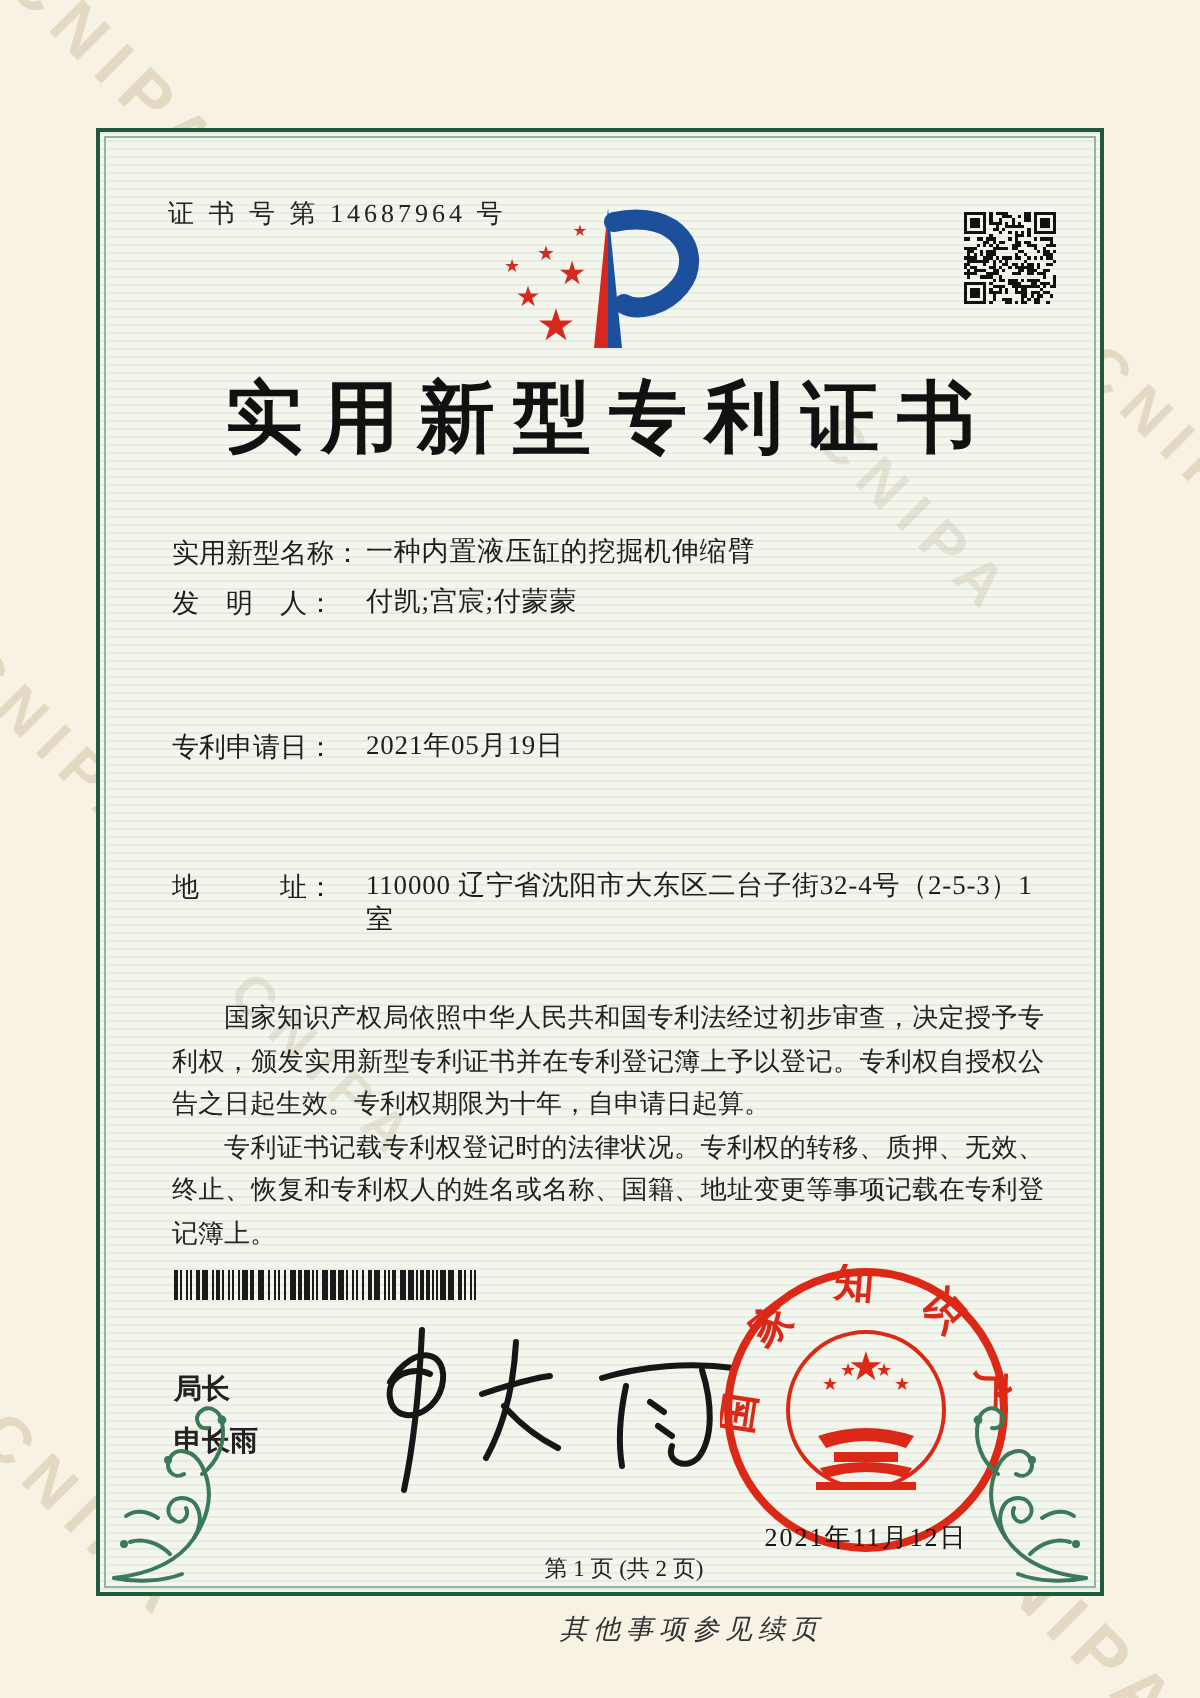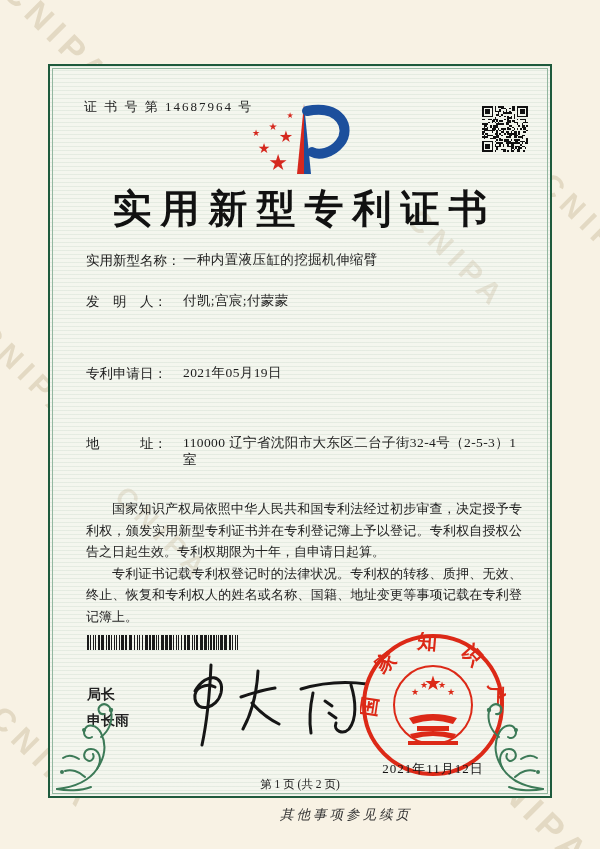--- a/index.html
+++ b/index.html
@@ -44,21 +44,21 @@
   .director {
     position:absolute; left:37px; top:615px; line-height:26px;
     font-family:"Liberation Sans", sans-serif; font-weight:bold; font-size:14px; color:#222;
   }
   .signature { position:absolute; left:105px; top:593px; width:235px; height:95px; }
   .seal { position:absolute; left:310px; top:566px; width:146px; height:146px; }
   .seal-date {
     position:absolute; left:306px; top:694px; width:154px; text-align:center;
     font-size:13px; color:#151515; letter-spacing:1px;
   }
-  .page-footer { position:absolute; left:0; top:711px; width:100%; text-align:center; font-size:11.5px; color:#222; }
+  .page-footer { position:absolute; left:12px; top:711px; width:100%; text-align:center; font-size:11.5px; color:#222; }
   .flourish { position:absolute; bottom:3px; width:92px; height:98px; }
   .flourish.fl-right { right:3px; }
   .flourish.fl-left { left:3px; transform:scaleX(-1); }
   .continuation {
     position:absolute; left:0; top:806px; width:100%; text-align:center;
     font-style:italic; font-size:13.5px; color:#333; letter-spacing:3px;padding-left:46px;
   }
 </style>
 </head>
 <body>
@@ -493,21 +493,21 @@
         <text x="20" y="53" font-size="14" fill="#d5281e" text-anchor="middle">★</text>
         <text x="42" y="42" font-size="16" fill="#d5281e" text-anchor="middle">★</text>
         <text x="29" y="30" font-size="10" fill="#d5281e" text-anchor="middle">★</text>
         <text x="46" y="18" font-size="8" fill="#d5281e" text-anchor="middle">★</text>
         <text x="12" y="36" font-size="9" fill="#d5281e" text-anchor="middle">★</text>
       </svg>
     </div>
 
     <div class="title">实用新型专利证书</div>
 
-    <div class="frow" style="top:186px;">
+    <div class="frow" style="top:202px;">
       <span class="lab">实用新型名称：</span><span class="val">一种内置液压缸的挖掘机伸缩臂</span>
     </div>
     <div class="frow" style="top:227px;">
       <span class="lab">发　明　人：</span><span class="val">付凯;宫宸;付蒙蒙</span>
     </div>
     <div class="frow" style="top:299px;text-decoration:underline;">
       <span class="lab">专利申请日：</span><span class="val">2021年05月19日</span>
     </div>
     <div class="frow" style="top:369px;">
       <span class="lab">地　　　址：</span><span class="val">110000 辽宁省沈阳市大东区二台子街32-4号（2-5-3）1室</span>

